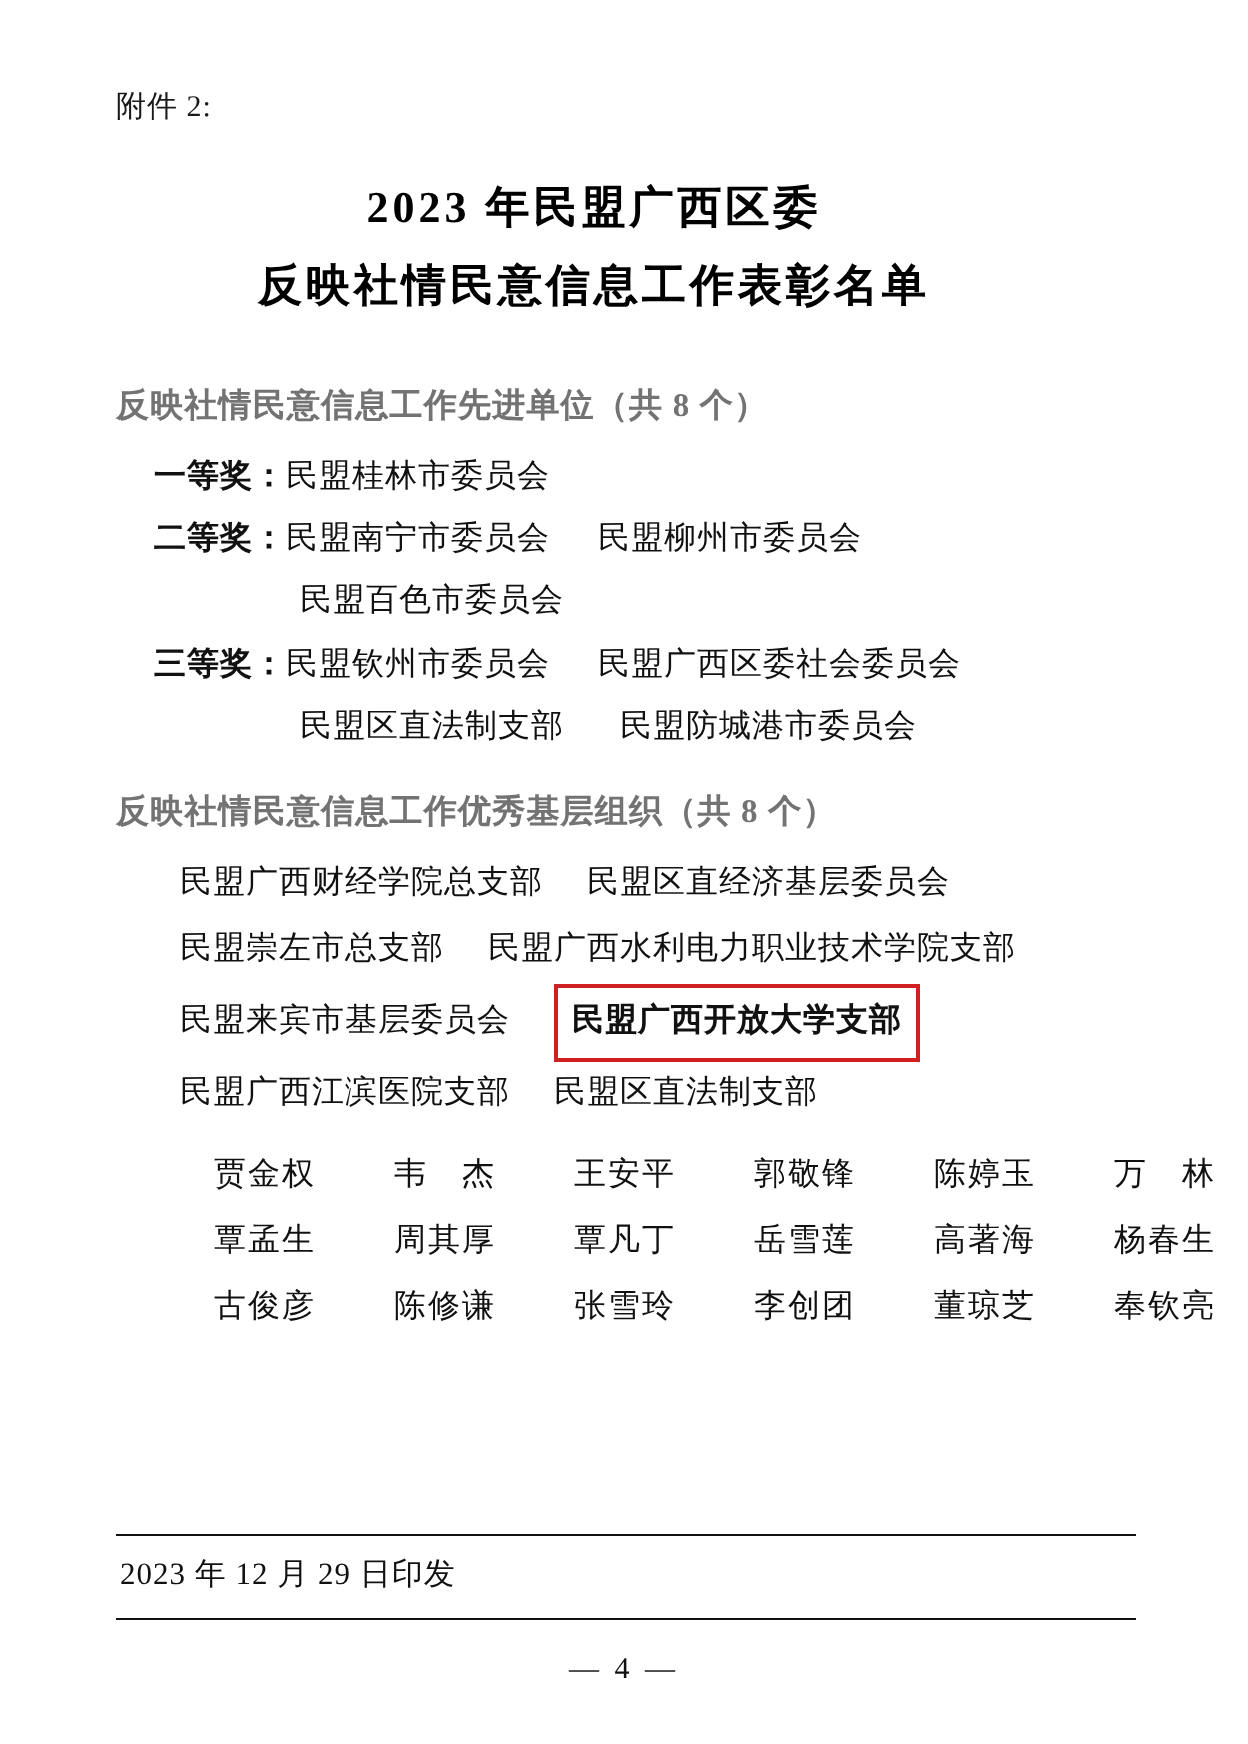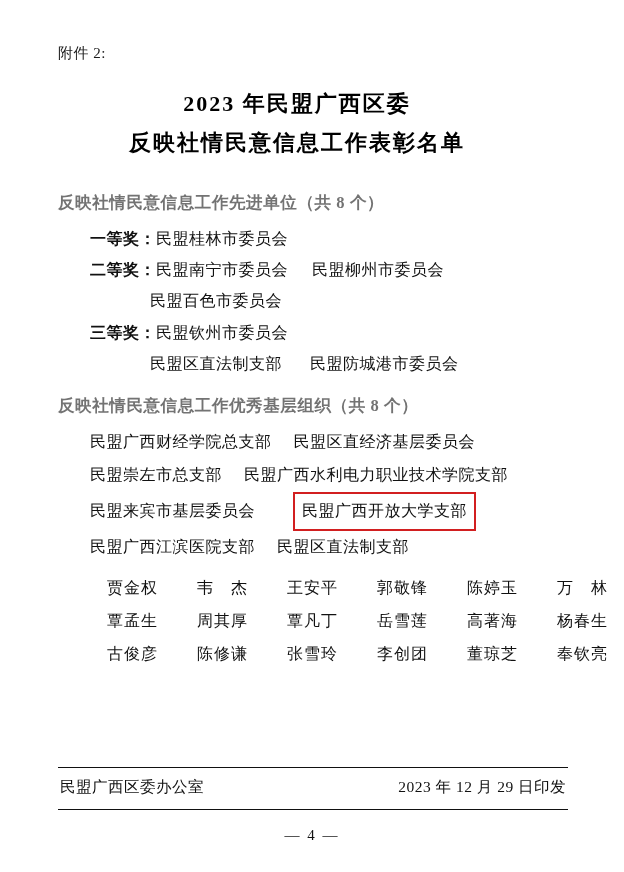--- a/index.html
+++ b/index.html
@@ -43,21 +43,21 @@
     font-weight: bold;
     letter-spacing: 0.6px;
     margin: 16px 0 9px 0;
     color: #737373;
   }
   .award-row {
     display: flex;
     align-items: flex-start;
     font-size: 16px;
     line-height: 1.95;
-    margin-left: 32px;
+    margin-left: 19px;
   }
   .award-label {
     font-weight: bold;
     white-space: nowrap;
     letter-spacing: 0.5px;
   }
   .award-items {
     display: flex;
     flex-wrap: wrap;
   }
@@ -83,21 +83,22 @@
     white-space: nowrap;
   }
   .org-item {
     margin-right: 22px;
     letter-spacing: 0.5px;
   }
   .org-item.boxed {
     border: 2px solid #d21f20;
     padding: 1px 7px 2px 7px;
     margin-right: 0;
-    margin-left: 16px;
+    margin-left: 0;
+    font-weight: bold;
   }
   .people-table {
     margin: 8px 0 0 26px;
     border-collapse: collapse;
   }
   .people-table td {
     font-size: 16px;
     line-height: 2.05;
     padding: 0 16px 0 0;
     letter-spacing: 1px;
@@ -165,20 +166,21 @@
     </span>
   </div>
   <div class="cont-row">
     <span class="award-item">民盟百色市委员会</span>
   </div>
 
   <div class="award-row">
     <span class="award-label">三等奖：</span>
     <span class="award-items">
       <span class="award-item">民盟钦州市委员会</span>
+      <span class="award-item">民盟广西区委社会委员会</span>
     </span>
   </div>
   <div class="cont-row">
     <span class="award-item">民盟区直法制支部</span>
     <span class="award-item">民盟防城港市委员会</span>
   </div>
 
   <div class="section-head">反映社情民意信息工作优秀基层组织（共 8 个）</div>
 
   <div class="org-row">
@@ -224,21 +226,20 @@
         <td>李创团</td>
         <td>董琼芝</td>
         <td>奉钦亮</td>
       </tr>
     </tbody>
   </table>
 
   <div class="footer">
     <div class="footer-rule"></div>
     <div class="footer-row">
-      <span>民盟广西区委办公室</span>
       <span>2023 年 12 月 29 日印发</span>
     </div>
     <div class="footer-rule bottom"></div>
   </div>
 
   <div class="page-number">— 4 —</div>
 
 </div>
 
 </body></html>

